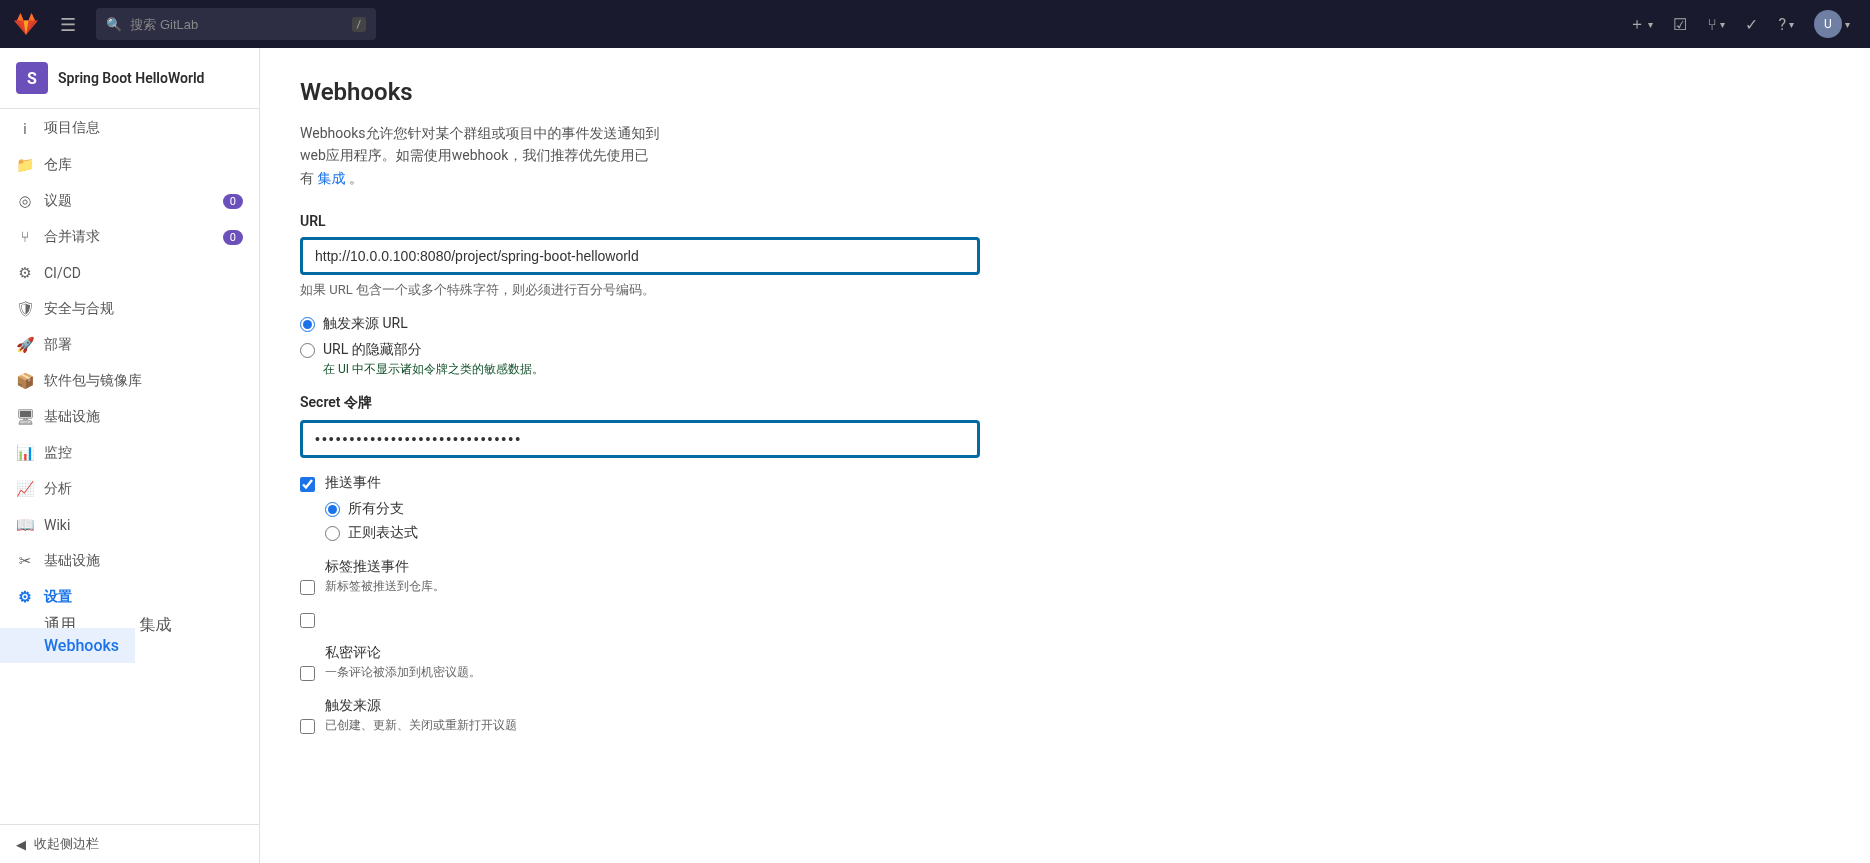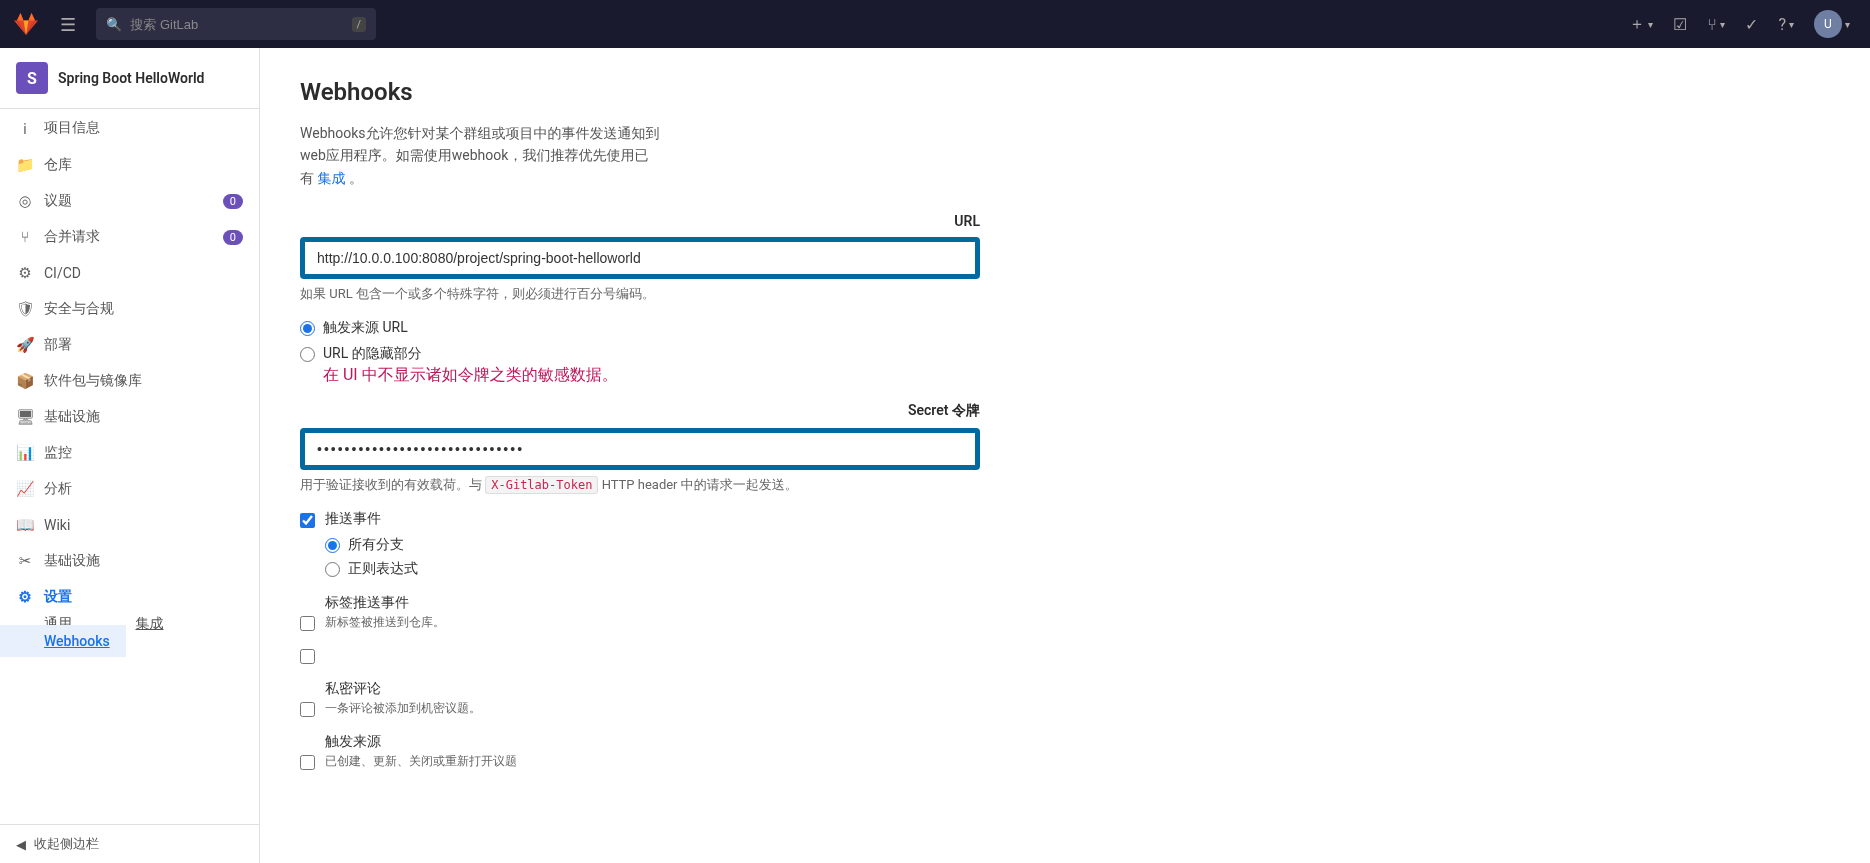--- a/index.html
+++ b/index.html
@@ -99,21 +99,21 @@
       position: relative;
     }
     .sidebar-nav-item.active { color: #1a73e8; font-weight: 600; }
     .sidebar-nav-item.active > .sidebar-icon { color: #1a73e8; }
     .sidebar-icon { font-size: 15px; width: 18px; text-align: center; color: #666; }
     .sidebar-badge {
       margin-left: auto; background: #6b4fbb; color: white;
       border-radius: 10px; padding: 1px 7px; font-size: 11px;
     }
     .sidebar-sub-item {
-      padding: 8px 16px 8px 44px; cursor: pointer; color: #555; font-size: 14px; text-decoration: underline;
+      padding: 8px 16px 8px 44px; cursor: pointer; color: #555; font-size: 16px;
     }
     .sidebar-sub-item.active {
       color: #1a73e8; background: #e8f0fe; font-weight: 500;
     }
     .sidebar-collapse {
       display: flex; align-items: center; gap: 8px;
       padding: 10px 16px; cursor: pointer; color: #555;
       border-top: 1px solid #e0e0e0; margin-top: auto;
       font-size: 13px;
     }
@@ -141,45 +141,45 @@
       max-width: 360px;
     }
     .intro-text a { color: #1a73e8; text-decoration: none; }
 
     .form-section {
       max-width: 680px;
     }
 
     .field-label {
       font-size: 14px; font-weight: 600; color: #2c2c2c;
-      margin-bottom: 8px; display: block; text-align: right;
+      margin-bottom: 8px; display: block;
     }
 
     .text-input {
-      width: 100%; border: 5px solid #0369a1; border-radius: 4px;
+      width: 100%; border: 3px solid #0369a1; border-radius: 4px;
       padding: 8px 12px; font-size: 14px; color: #333;
       outline: none; background: #fff;
     }
 
     .helper-text {
       font-size: 13px; color: #666; margin-top: 6px; margin-bottom: 16px;
     }
 
     .radio-group { margin-bottom: 16px; }
     .radio-option {
       display: flex; align-items: flex-start; gap: 8px;
       margin-bottom: 8px;
     }
     .radio-option input[type="radio"] {
       margin-top: 2px; cursor: pointer;
       accent-color: #1a73e8;
       width: 15px; height: 15px;
     }
     .radio-label { font-size: 14px; color: #333; }
-    .radio-sub-label { font-size: 16px; color: #be185d; margin-top: 2px; }
+    .radio-sub-label { font-size: 12px; color: #14532d; margin-top: 2px; }
 
     .secret-field-wrapper { margin-top: 16px; margin-bottom: 4px; }
 
     .trigger-section { margin-top: 16px; }
     .trigger-label {
       font-size: 14px; font-weight: 600; color: #2c2c2c; margin-bottom: 12px;
     }
 
     .checkbox-group { margin-bottom: 16px; }
     .checkbox-item {
@@ -357,25 +357,20 @@
             <div class="radio-sub-label">在 UI 中不显示诸如令牌之类的敏感数据。</div>
           </div>
         </div>
       </div>
 
       
       <div class="secret-field-wrapper">
         <label class="field-label">Secret 令牌</label>
         <input class="text-input" type="password" style="letter-spacing: 2px;" value="••••••••••••••••••••••••••••••">
       </div>
-      <p class="helper-text">
-        <span>用于验证接收到的有效载荷。与</span>
-        <code class="inline-code">X-Gitlab-Token</code>
-        <span>HTTP header 中的请求一起发送。</span>
-      </p>
 
       
       <div class="trigger-section">
 
         <div class="checkbox-group">
           <div class="checkbox-item">
             <input type="checkbox" id="push-events" checked="" style="">
             <div>
               <label for="push-events" class="checkbox-label">推送事件</label>
             </div>

